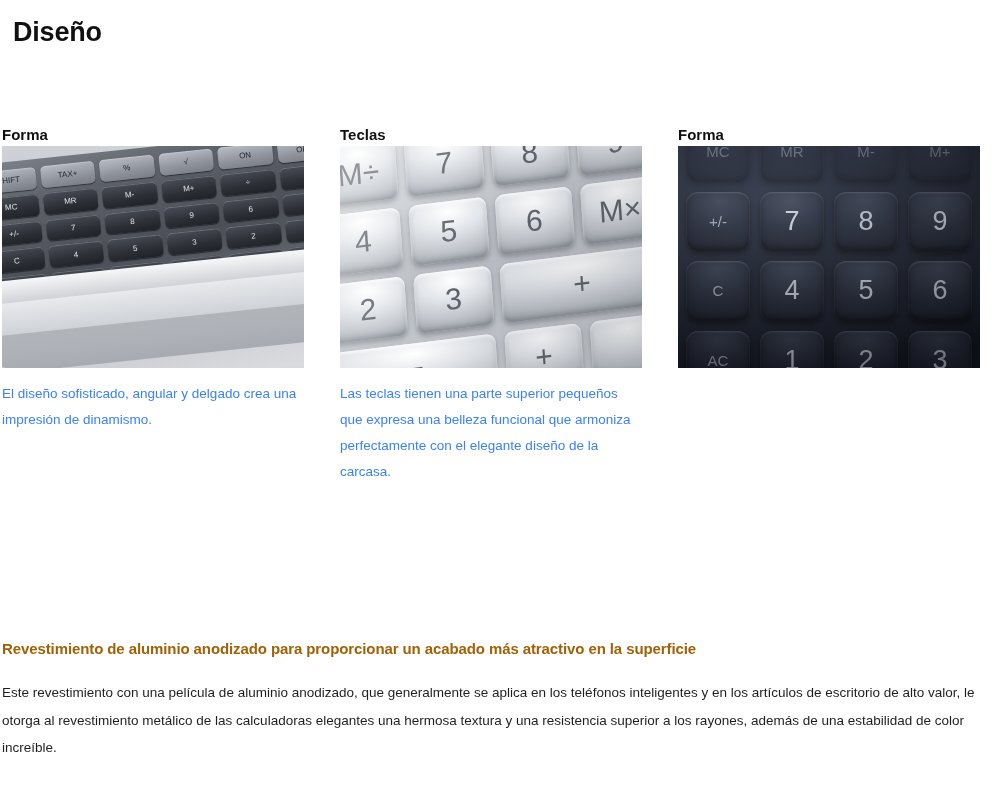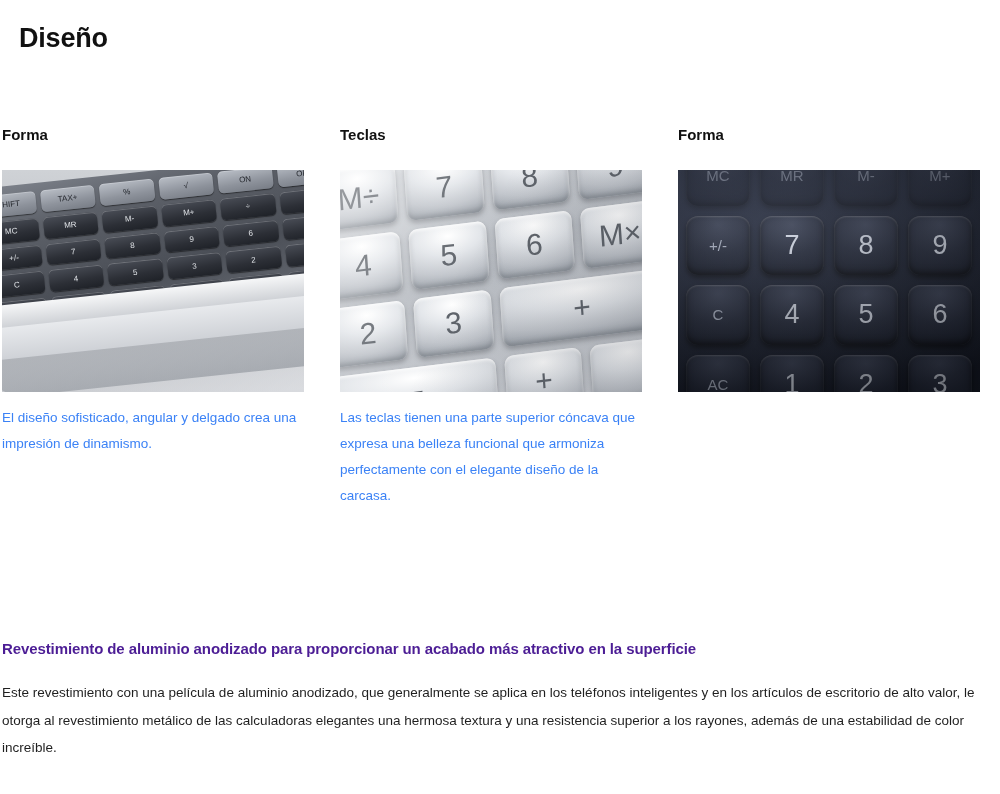--- a/index.html
+++ b/index.html
@@ -10,21 +10,21 @@
     height: 794px;
     background: #ffffff;
     font-family: "Liberation Sans", sans-serif;
     color: #1a1a1a;
   }
   .page {
     position: relative;
     width: 1000px;
     height: 794px;
     overflow: hidden;
-    padding: 17px;
+    padding: 11px;
   }
   .page-title {
     font-size: 27px;
     font-weight: bold;
     letter-spacing: -0.2px;
     margin: 6px 0 0 2px;
     color: #111111;
   }
   .cards {
     position: absolute;
@@ -34,21 +34,21 @@
     display: flex;
     gap: 36px;
   }
   .card {
     width: 302px;
   }
   .card-title {
     font-size: 15px;
     font-weight: bold;
     color: #111111;
-    margin: 0 0 27px 0;
+    margin: 0 0 3px 0;
   }
   .card-photo {
     width: 302px;
     height: 222px;
     overflow: hidden;
     position: relative;
     background: #2a2d36;
   }
   .card-caption {
     margin-top: 13px;
@@ -59,21 +59,21 @@
   }
   .section {
     position: absolute;
     top: 640px;
     left: 2px;
     width: 986px;
   }
   .section-heading {
     font-size: 15px;
     font-weight: bold;
-    color: #4c1d95;
+    color: #a16207;
     margin: 0 0 22px 0;
     letter-spacing: -0.1px;
   }
   .section-body {
     font-size: 13.5px;
     line-height: 2.05;
     color: #1f1f1f;
   }
 
   
@@ -260,21 +260,21 @@
             <div class="bk">M×</div>
           <div class="bk">2</div>
             <div class="bk">3</div>
             <div class="bk wide">+</div>
           <div class="bk wide">=</div>
             <div class="bk">+</div>
             <div class="bk">&nbsp;</div>
         </div>
         <div class="sheen"></div>
       </div>
-      <div class="card-caption">Las teclas tienen una parte superior cóncava que expresa una belleza funcional que armoniza perfectamente con el elegante diseño de la carcasa.</div>
+      <div class="card-caption">Las teclas tienen una parte superior pequeños que expresa una belleza funcional que armoniza perfectamente con el elegante diseño de la carcasa.</div>
     </div>
 
     <div class="card">
       <div class="card-title">Forma</div>
       <div class="card-photo photo3">
         <div class="grid">
           <div class="dk small row0">MC</div>
             <div class="dk small row0">MR</div>
             <div class="dk small row0">M-</div>
             <div class="dk small row0">M+</div>

